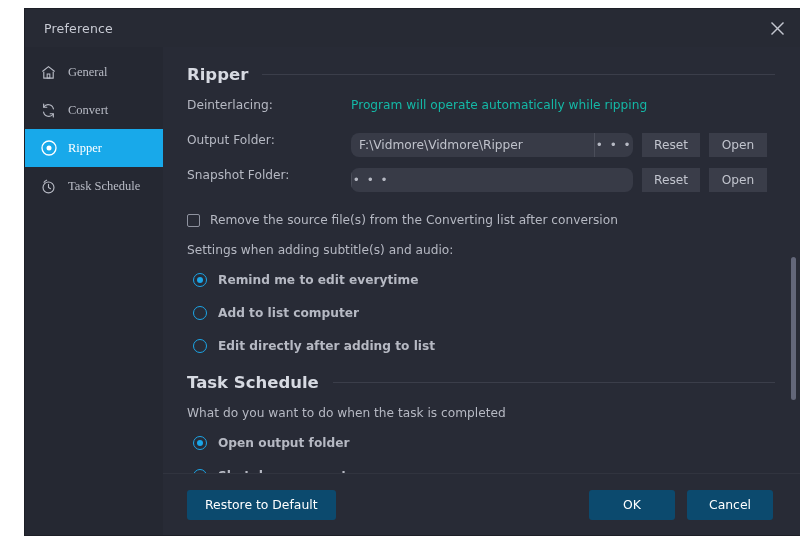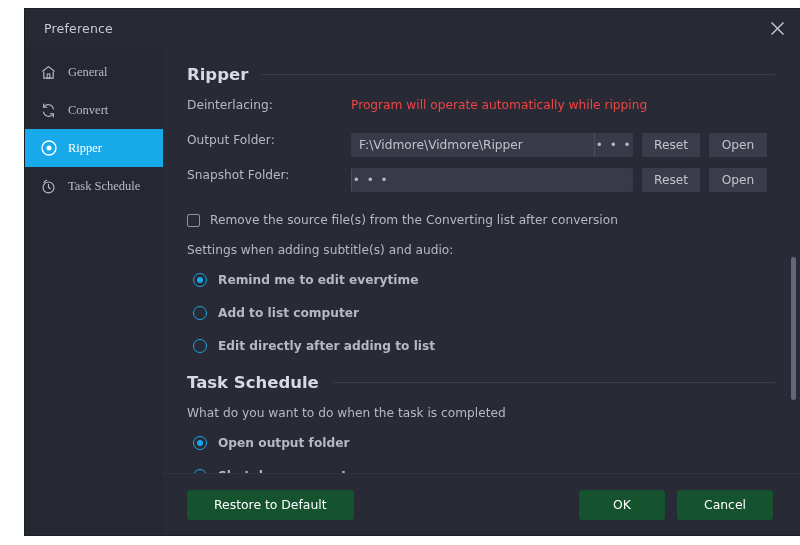--- a/index.html
+++ b/index.html
@@ -140,30 +140,30 @@
     margin-bottom: 11px;
     padding-right: 36px;
   }
   .form-label {
     width: 164px;
     min-width: 164px;
     color: #b6b9c3;
     font-size: 12.2px;
   }
   .form-static {
-    color: #ef4444;
+    color: #14b8a6;
     font-size: 12.2px;
   }
 
   .path-group {
     display: flex;
     align-items: stretch;
     height: 24px;
     background: #383b47;
-    border-radius: 2px;
+    border-radius: 8px;
     overflow: hidden;
     width: 333px;
   }
   .path-input {
     flex: 1;
     background: transparent;
     border: none;
     outline: none;
     color: #bfc2cb;
     font-size: 12.2px;
@@ -285,30 +285,30 @@
     height: 62px;
     min-height: 62px;
     background: #282b36;
     border-top: 1px solid #31343f;
     display: flex;
     align-items: center;
     padding: 0 30px 0 24px;
     box-sizing: border-box;
   }
   .blue-btn {
-    background: #14532d;
+    background: #0c4a6e;
     color: #ffffff;
     font-size: 12.4px;
     border-radius: 3px;
     height: 30px;
     display: flex;
     align-items: center;
     justify-content: center;
     cursor: pointer;
-    padding: 0 27px;
+    padding: 0 18px;
     box-sizing: border-box;
   }
   #btn-restore { min-width: 106px; }
   #footer-spacer { flex: 1; }
   #btn-ok { min-width: 86px; }
   #btn-cancel { min-width: 86px; margin-left: 12px; }
 </style>
 </head>
 <body>
 

